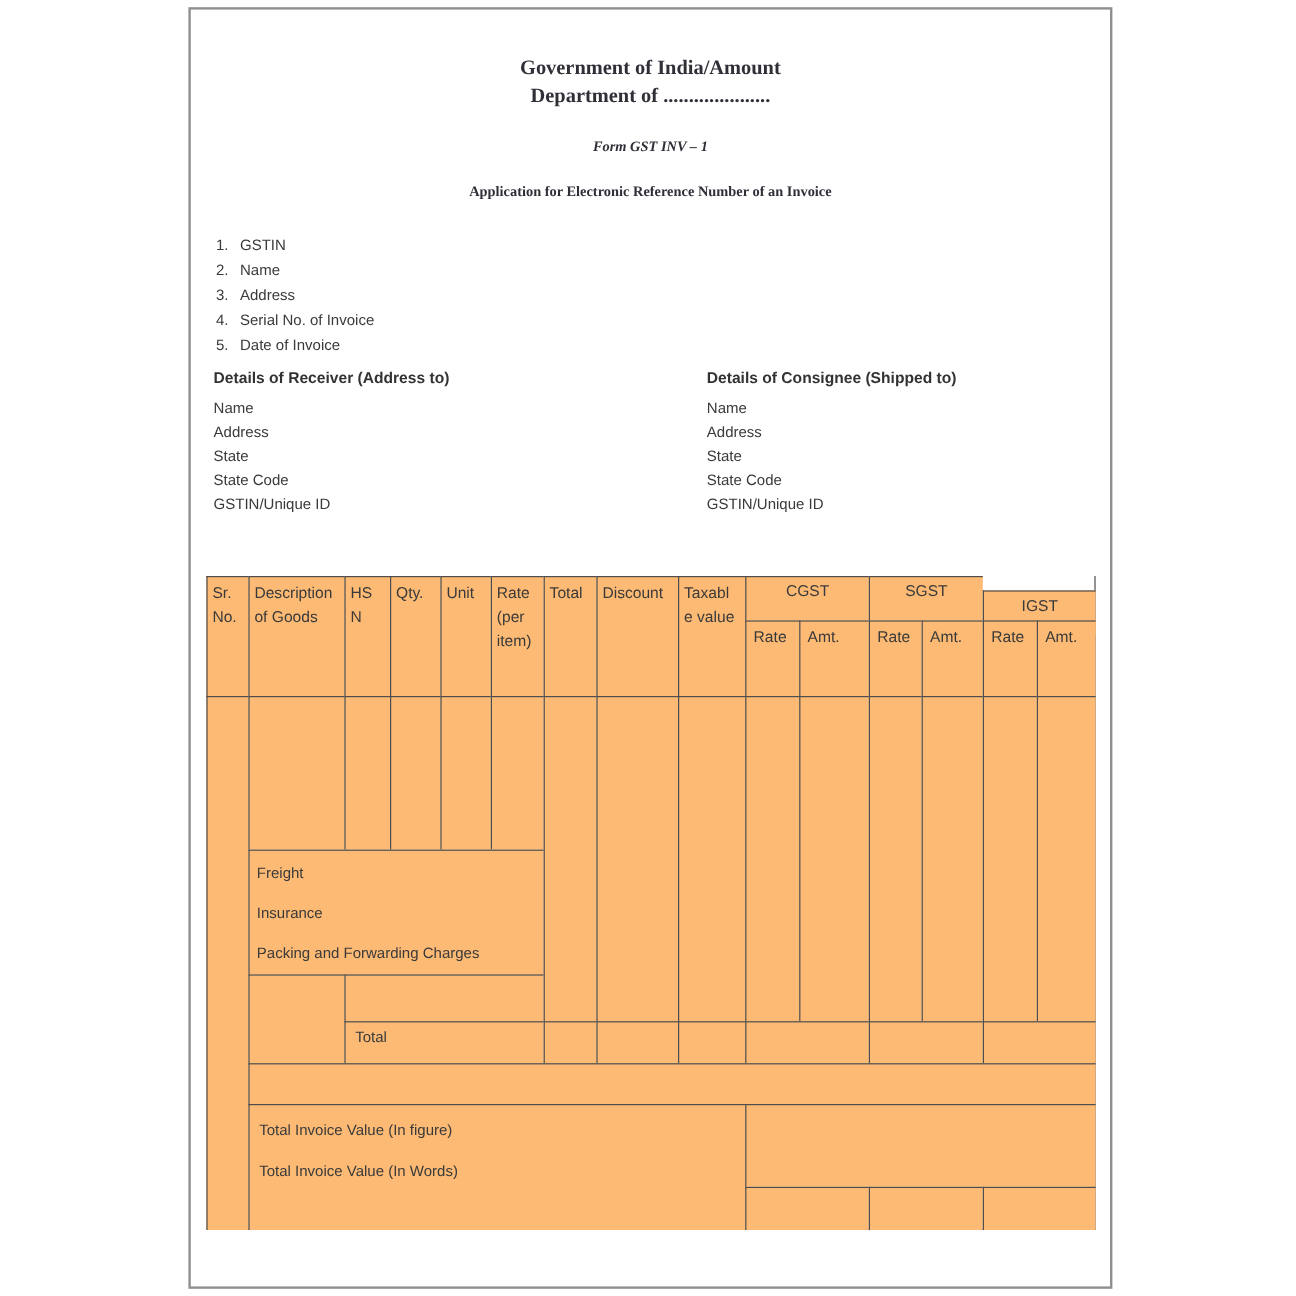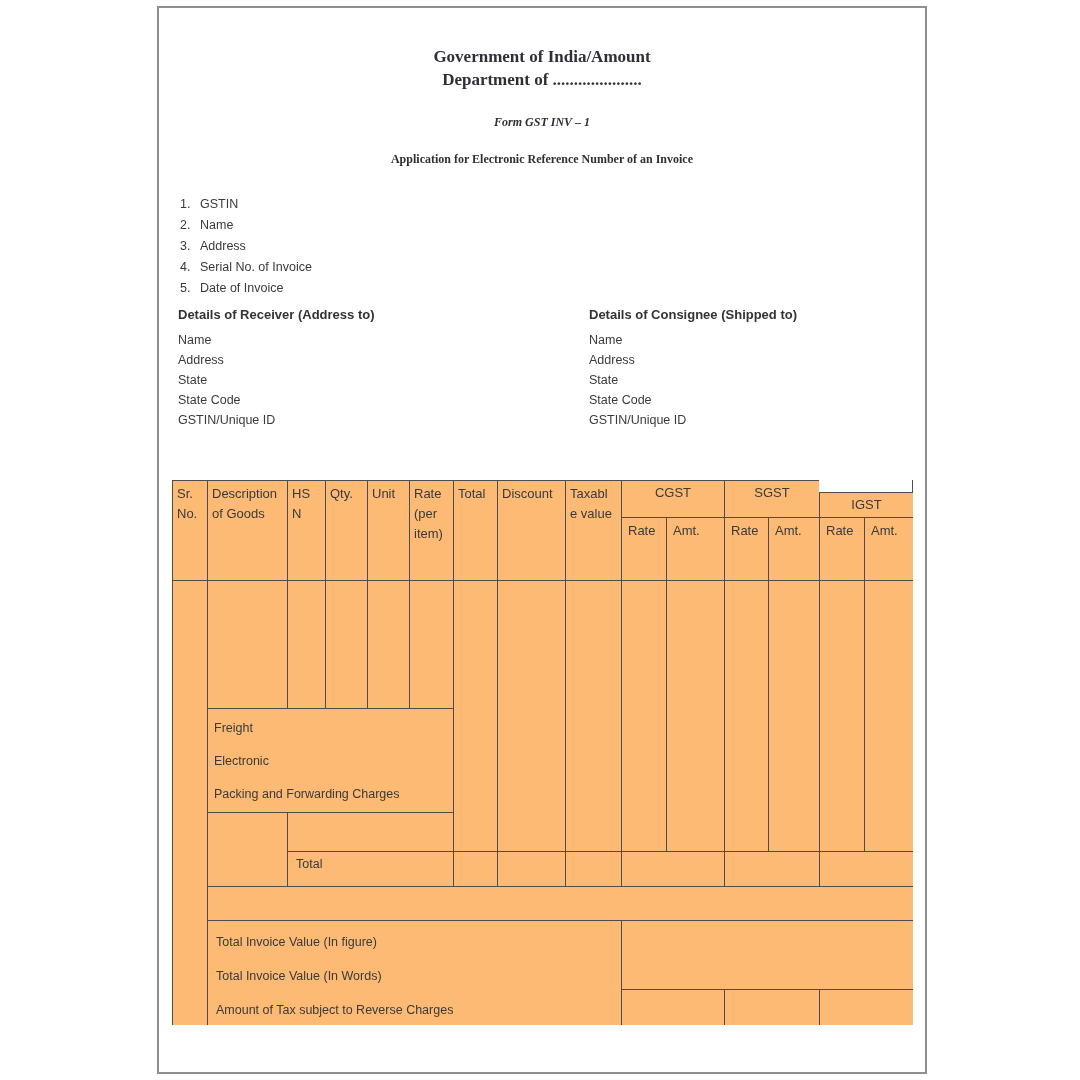--- a/index.html
+++ b/index.html
@@ -110,21 +110,21 @@
 
     <div class="c" style="left:0;top:100px;width:35px;height:445px;"></div>
     <div class="c" style="left:35px;top:100px;width:80px;height:128px;"></div>
     <div class="c" style="left:115px;top:100px;width:38px;height:128px;"></div>
     <div class="c" style="left:153px;top:100px;width:42px;height:128px;"></div>
     <div class="c" style="left:195px;top:100px;width:42px;height:128px;"></div>
     <div class="c" style="left:237px;top:100px;width:44px;height:128px;"></div>
 
     <div class="c charge" style="left:35px;top:228px;width:246px;height:104px;">
       <div>Freight</div>
-      <div>Electronic</div>
+      <div>Insurance</div>
       <div>Packing and Forwarding Charges</div>
     </div>
 
     <div class="c" style="left:35px;top:332px;width:80px;height:74px;"></div>
     <div class="c" style="left:115px;top:332px;width:166px;height:39px;"></div>
     <div class="c totlbl" style="left:115px;top:371px;width:166px;height:35px;">Total</div>
 
     <div class="c" style="left:281px;top:100px;width:44px;height:271px;"></div>
     <div class="c" style="left:325px;top:100px;width:68px;height:271px;"></div>
     <div class="c" style="left:393px;top:100px;width:56px;height:271px;"></div>
@@ -140,21 +140,20 @@
     <div class="c" style="left:393px;top:371px;width:56px;height:35px;"></div>
     <div class="c" style="left:449px;top:371px;width:103px;height:35px;"></div>
     <div class="c" style="left:552px;top:371px;width:95px;height:35px;"></div>
     <div class="c" style="left:647px;top:371px;width:94px;height:35px;"></div>
 
     <div class="c" style="left:35px;top:406px;width:706px;height:34px;"></div>
 
     <div class="c sumlbl" style="left:35px;top:440px;width:414px;height:105px;">
       <div>Total Invoice Value (In figure)</div>
       <div>Total Invoice Value (In Words)</div>
-      <div>Amount of Tax subject to Reverse Charges</div>
     </div>
     <div class="c" style="left:449px;top:440px;width:292px;height:69px;"></div>
     <div class="c" style="left:449px;top:509px;width:103px;height:36px;"></div>
     <div class="c" style="left:552px;top:509px;width:95px;height:36px;"></div>
     <div class="c" style="left:647px;top:509px;width:94px;height:36px;"></div>
   </div>
 
 </div>
 
 </body></html>

